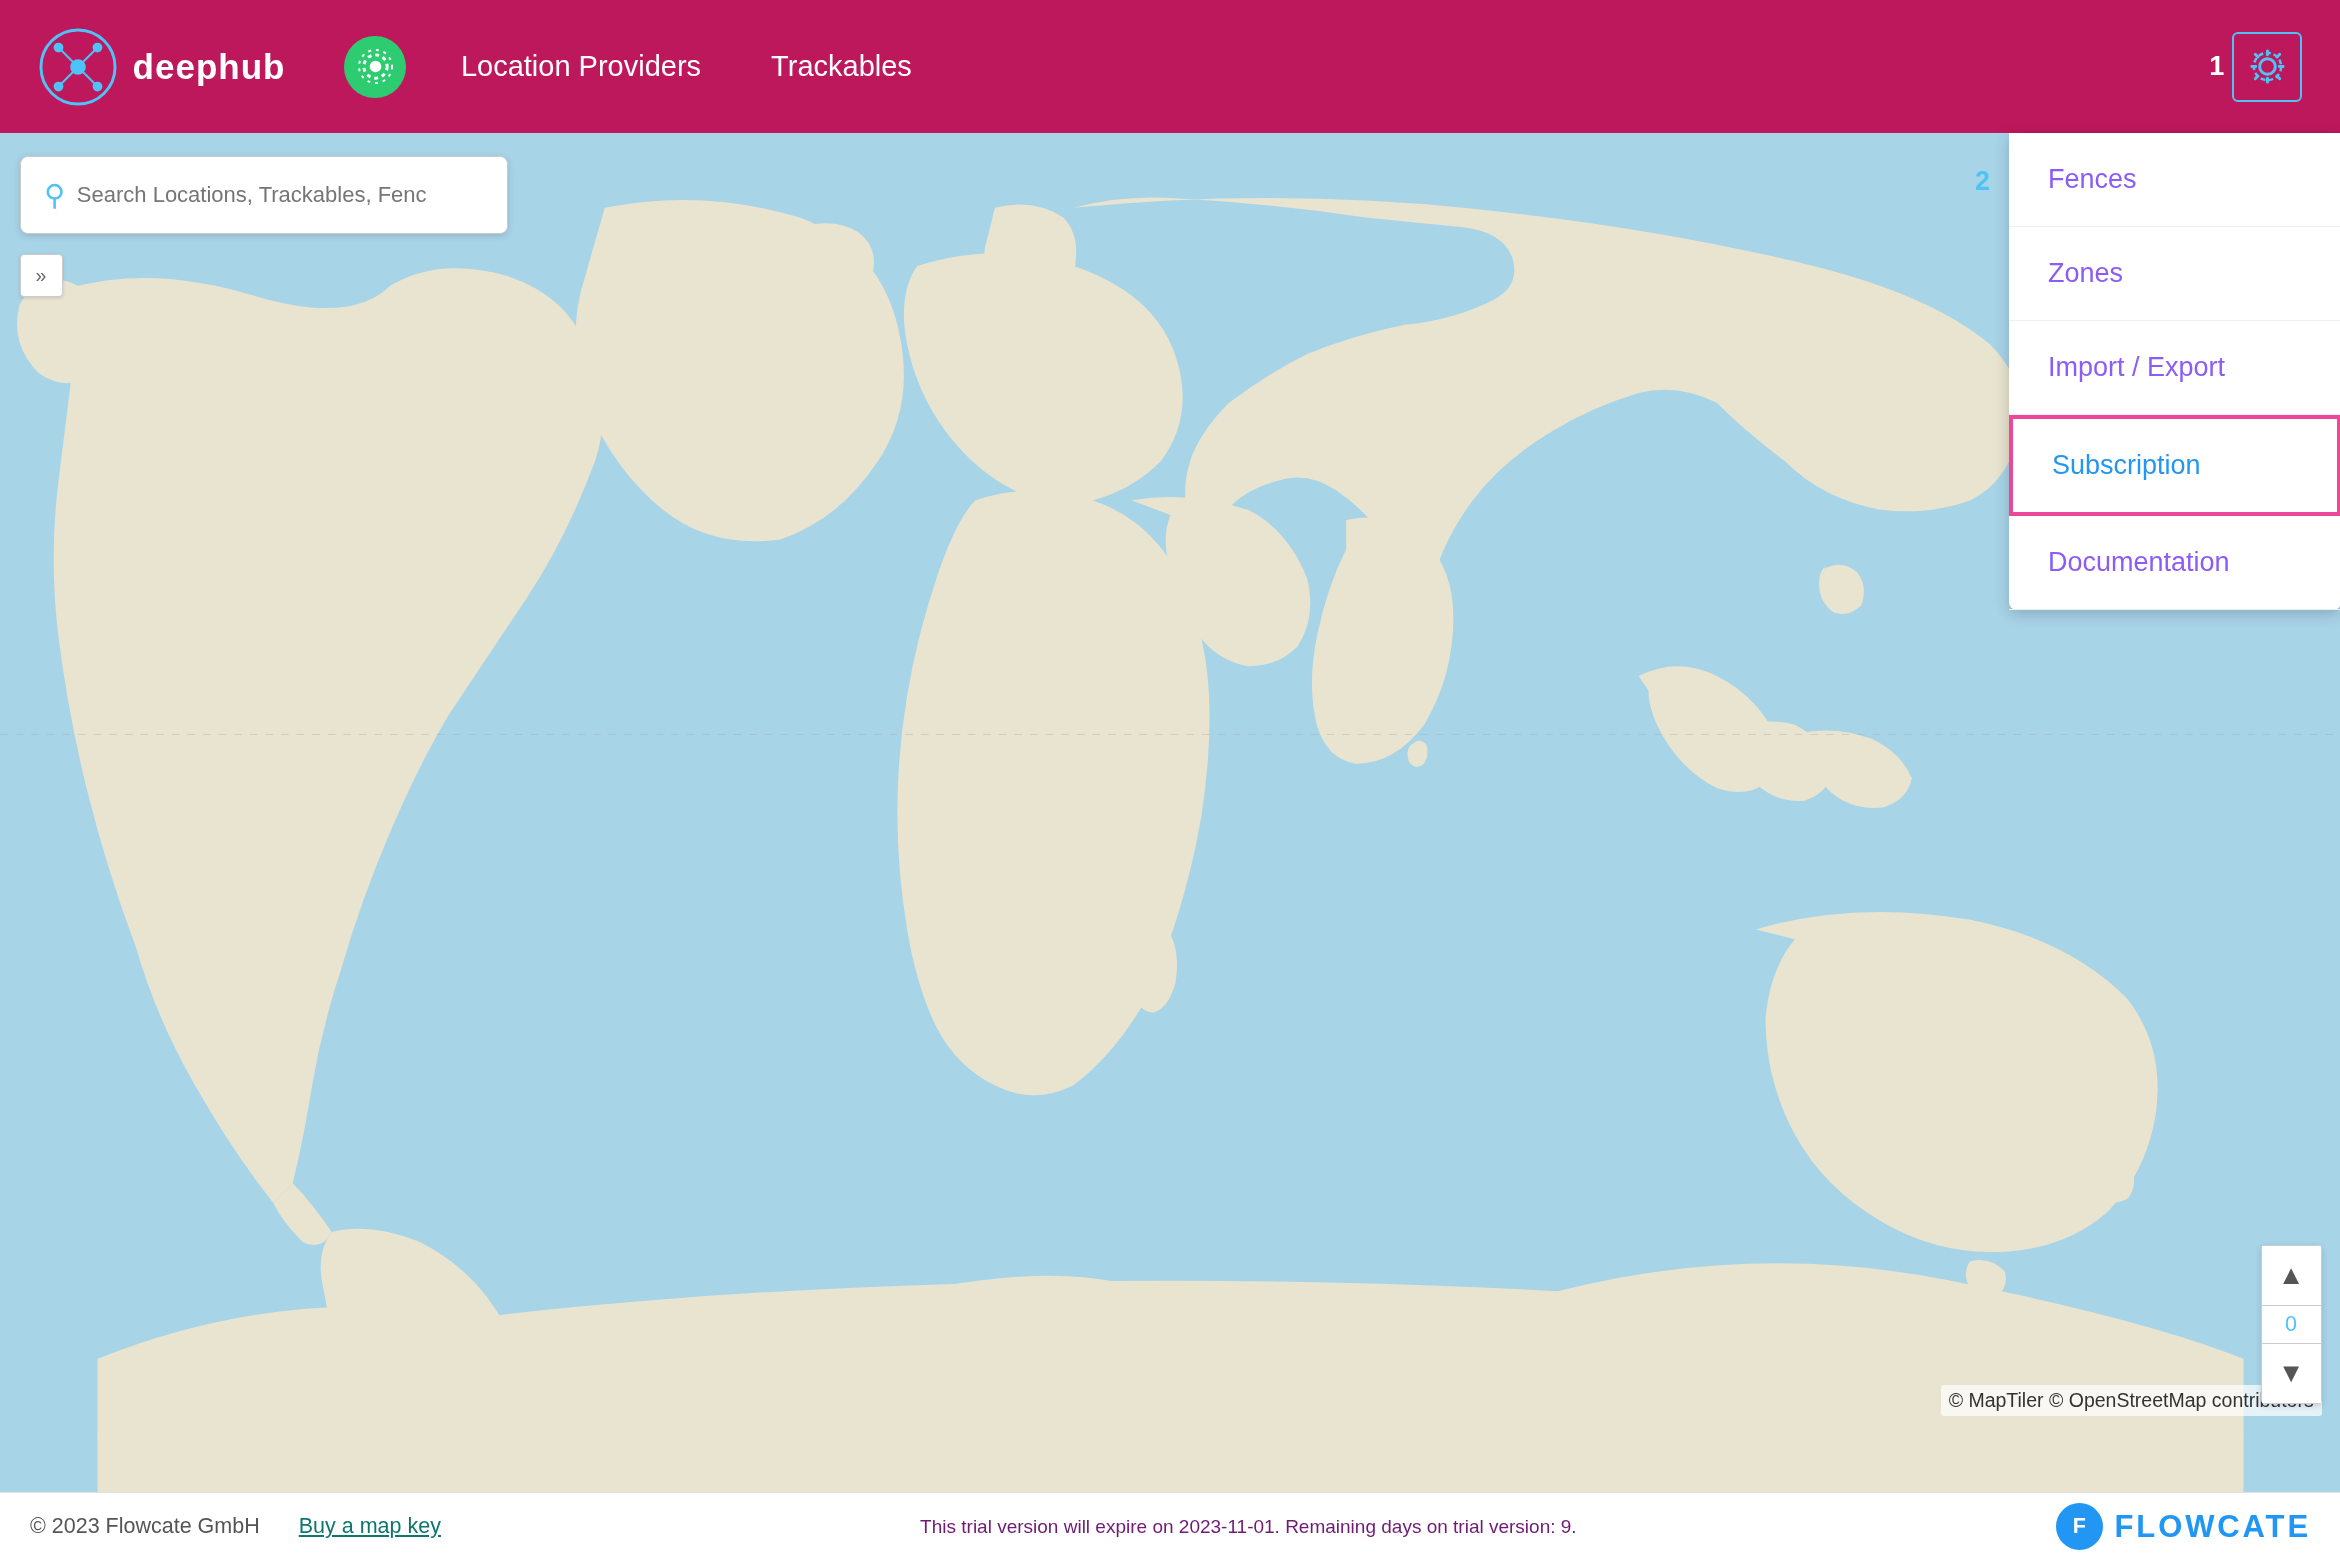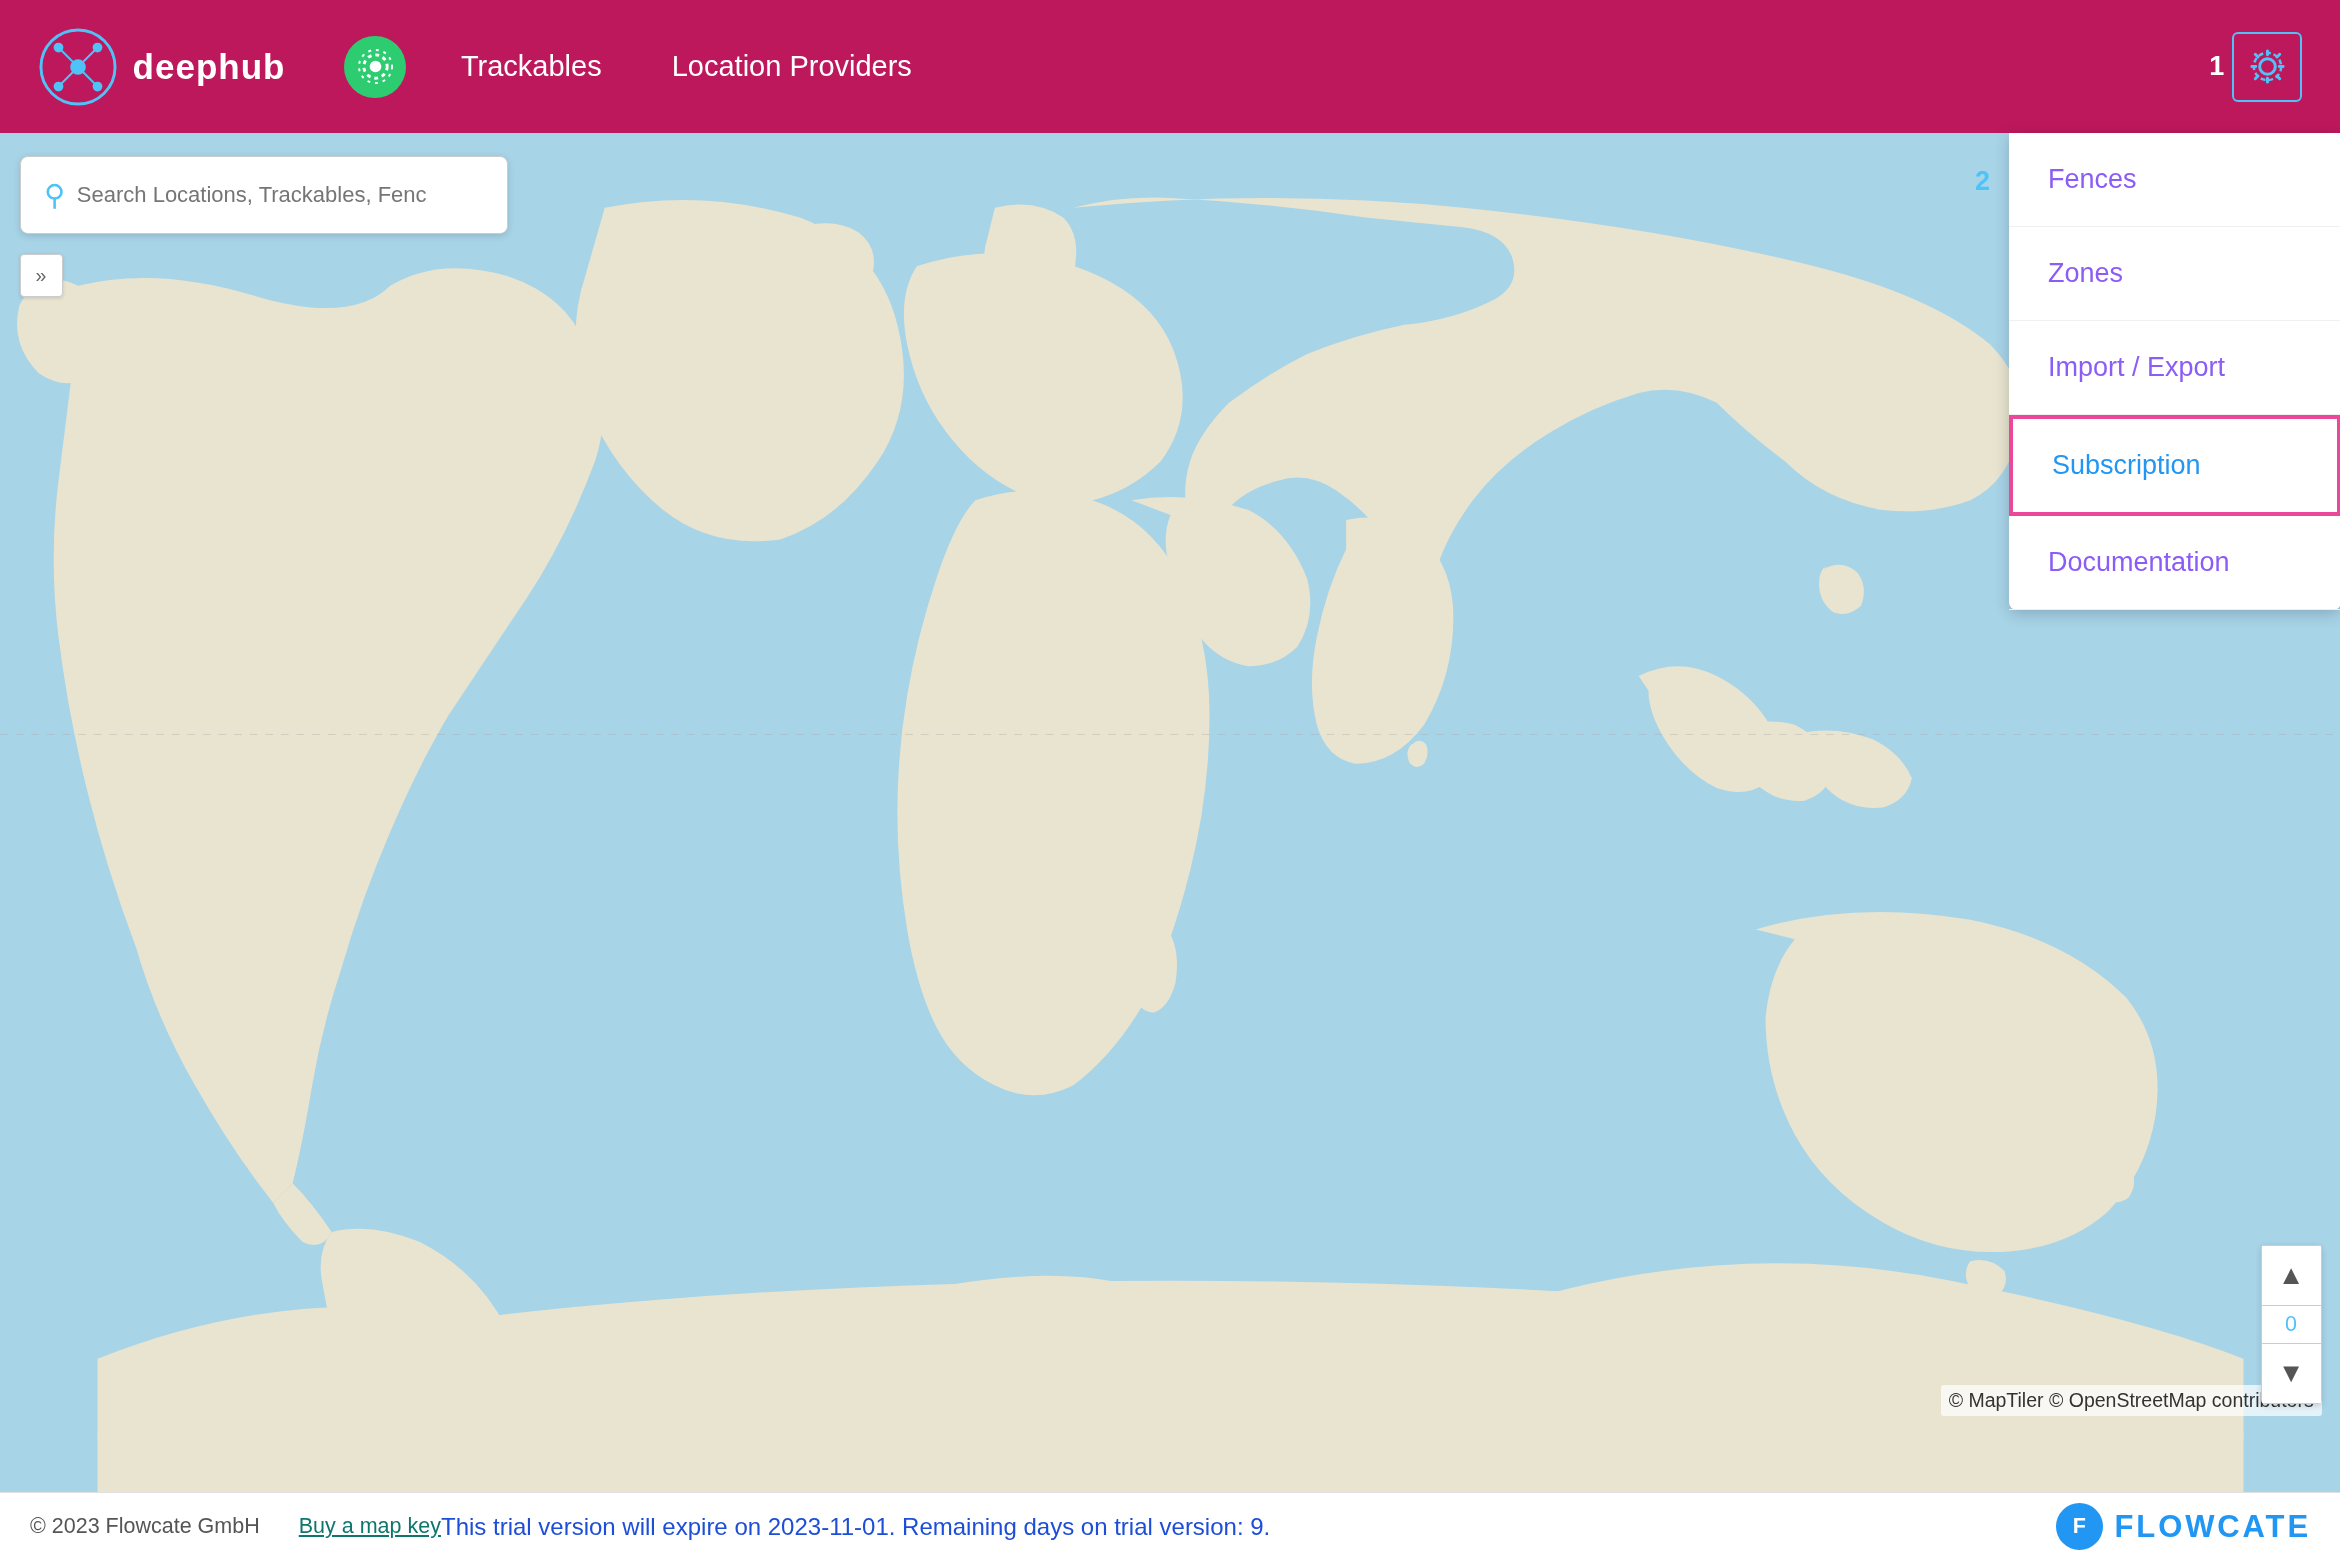--- a/index.html
+++ b/index.html
@@ -129,21 +129,21 @@
 
     
     .footer {
       position: absolute; bottom: 0; left: 0; right: 0; height: 68px;
       background: white; border-top: 1px solid #e0e0e0;
       display: flex; align-items: center; padding: 0 30px;
       font-size: 21.5px; z-index: 100;
     }
     .footer-copy { color: #555; }
     .footer-link { color: #0f766e; cursor: pointer; margin-left: 39px; text-decoration: underline; }
-    .footer-trial { flex: 1; color: #1d4ed8; font-size: 24px; }
+    .footer-trial { flex: 1; text-align: center; color: #701a75; font-size: 19px; }
     .footer-brand {
       display: flex; align-items: center; gap: 11.7px;
     }
     .footer-brand-logo { color: #2196f3; font-size: 31px; font-weight: 900; letter-spacing: 2px; }
     .flowcate-icon {
       width: 47px; height: 47px; background: #2196f3; border-radius: 50%;
       display: flex; align-items: center; justify-content: center;
     }
     .flowcate-icon span { color: white; font-size: 21.5px; font-weight: bold; }
 
@@ -175,24 +175,24 @@
 
   <nav class="nav">
     <div class="nav-live-icon">
       <svg viewBox="0 0 36 36" fill="none">
         <circle cx="18" cy="18" r="6" fill="white"></circle>
         <circle cx="18" cy="18" r="12" fill="none" stroke="white" stroke-width="3" stroke-dasharray="4 4"></circle>
         <circle cx="18" cy="18" r="17" fill="none" stroke="white" stroke-width="2" stroke-dasharray="3 5"></circle>
       </svg>
     </div>
     <div class="nav-item">
-      <span>Trackables</span>
+      <span>Location Providers</span>
     </div>
     <div class="nav-item">
-      <span>Location Providers</span>
+      <span>Trackables</span>
     </div>
   </nav>
 
   <div class="header-spacer"></div>
 
   <span class="header-badge">1</span>
   <button class="gear-btn">
     <svg viewBox="0 0 44 44" fill="none">
       <circle cx="22" cy="22" r="8" stroke="#4fc3f7" stroke-width="3"></circle>
       <path d="M22 6v4M22 34v4M6 22h4M34 22h4M9.5 9.5l2.8 2.8M31.7 31.7l2.8 2.8M9.5 34.5l2.8-2.8M31.7 12.3l2.8-2.8" stroke="#4fc3f7" stroke-width="3" stroke-linecap="round"></path>

